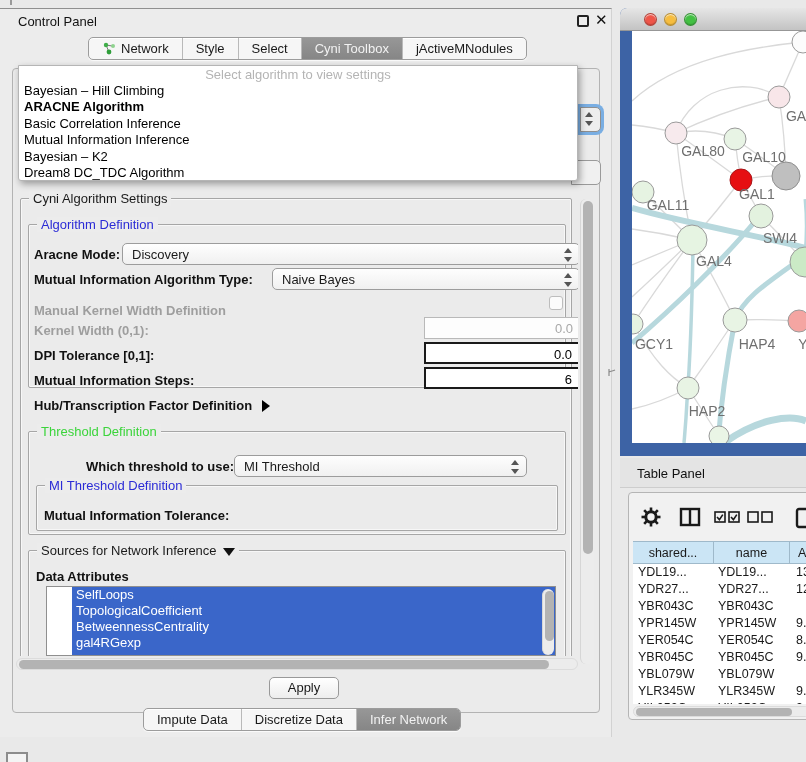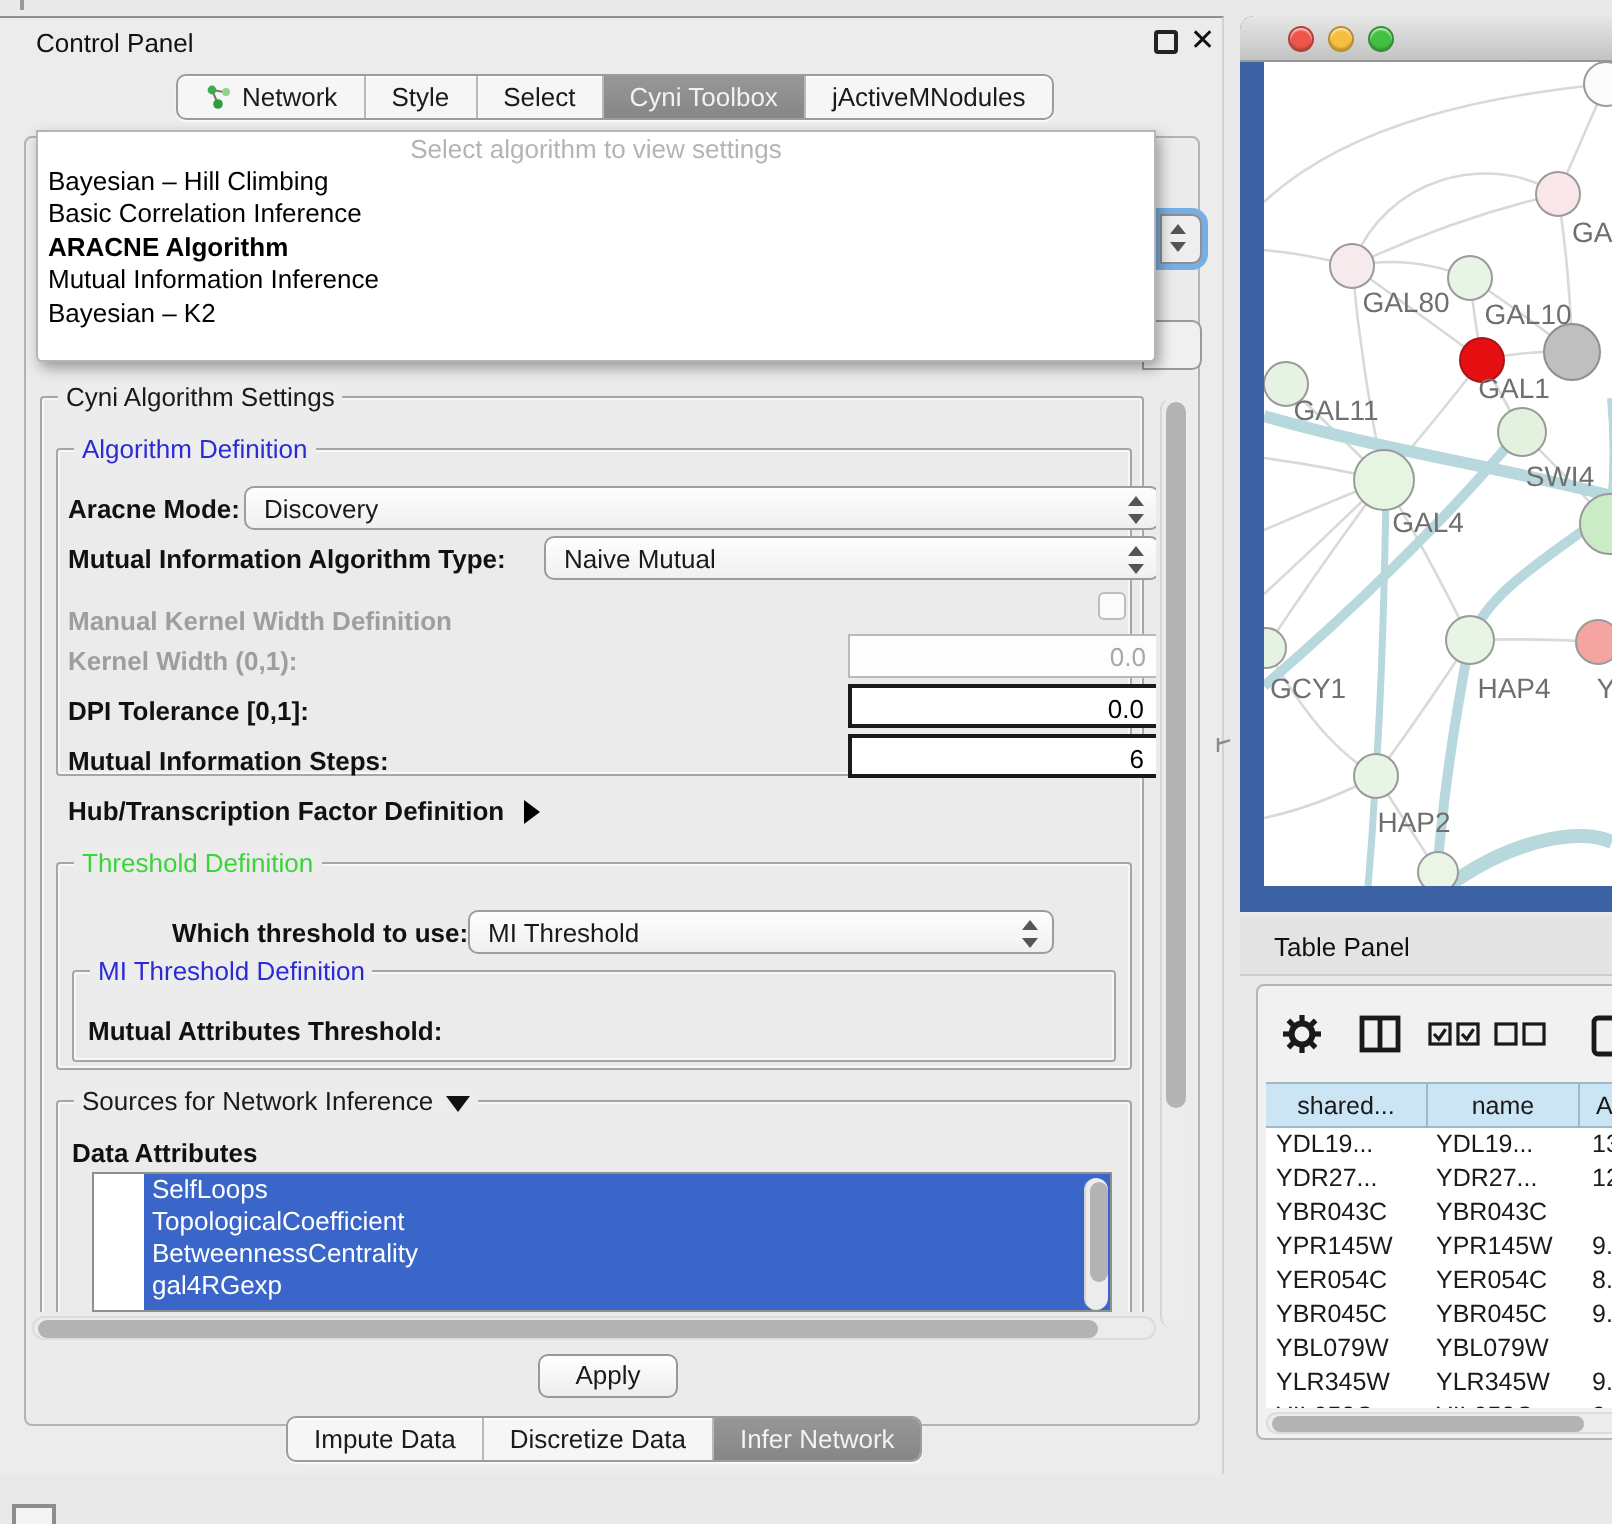--- a/index.html
+++ b/index.html
@@ -162,21 +162,21 @@
       <div class="groupbox" style="left:14px; top:33px; width:538px; height:164px;">
         <span class="legend" style="color:#2b2bd6;">Algorithm Definition</span>
       </div>
       <span class="lbl" style="left:20px; top:56px;">Aracne Mode:</span>
       <div class="combo" style="left:108px; top:52px; width:458px;">
         <span>Discovery</span>
         <span class="spin"></span>
       </div>
       <span class="lbl" style="left:20px; top:81px;">Mutual Information Algorithm Type:</span>
       <div class="combo" style="left:258px; top:77px; width:308px;">
-        <span>Naive Mutual</span>
+        <span>Naive Bayes</span>
         <span class="spin"></span>
       </div>
       <span class="lbl disabled" style="left:20px; top:112px;">Manual Kernel Width Definition</span>
       <div class="checkbox" style="left:535px; top:105px;"></div>
       <span class="lbl disabled" style="left:20px; top:132px;">Kernel Width (0,1):</span>
       <div class="field gray" style="left:410px; top:126px; width:156px;">0.0</div>
       <span class="lbl" style="left:20px; top:157px;">DPI Tolerance [0,1]:</span>
       <div class="field dark" style="left:410px; top:151px; width:156px;">0.0</div>
       <span class="lbl" style="left:20px; top:182px;">Mutual Information Steps:</span>
       <div class="field dark" style="left:410px; top:176px; width:156px;">6</div>
@@ -187,21 +187,21 @@
         <span class="legend" style="color:#3bd43b;">Threshold Definition</span>
       </div>
       <span class="lbl" style="left:72px; top:268px;">Which threshold to use:</span>
       <div class="combo" style="left:220px; top:264px; width:293px;">
         <span>MI Threshold</span>
         <span class="spin"></span>
       </div>
       <div class="groupbox" style="left:22px; top:294px; width:522px; height:46px;">
         <span class="legend" style="color:#2b2bd6;">MI Threshold Definition</span>
       </div>
-      <span class="lbl" style="left:30px; top:317px;">Mutual Attributes Threshold:</span>
+      <span class="lbl" style="left:30px; top:317px;">Mutual Information Tolerance:</span>
 
       <div class="groupbox" style="left:14px; top:359px; width:538px; height:120px;">
         <span class="legend"><span>Sources for Network Inference</span><span class="arrow-down"></span></span>
       </div>
       <span class="lbl" style="left:22px; top:378px;">Data Attributes</span>
       <div class="listbox" style="left:32px; top:395px; width:510px; height:70px;padding-left:25px;">
         <div id="attr-items">
             <div class="list-item" style="background: rgb(58, 102, 201); width: 494px;">SelfLoops</div>
             <div class="list-item" style="background: rgb(58, 102, 201); width: 494px;">TopologicalCoefficient</div>
             <div class="list-item" style="background: rgb(58, 102, 201); width: 494px;">BetweennessCentrality</div>
@@ -232,24 +232,25 @@
         </div>
         <div class="segment selected">
           <span>Infer Network</span>
         </div>
       </div>
 
     <div class="dropdown">
       <div class="dd-header">Select algorithm to view settings</div>
       <div id="dd-items">
           <div class="dd-item">Bayesian – Hill Climbing</div>
+          <div class="dd-item bold">ARACNE Algorithm</div>
           <div class="dd-item">Basic Correlation Inference</div>
-          <div class="dd-item bold">ARACNE Algorithm</div>
           <div class="dd-item">Mutual Information Inference</div>
           <div class="dd-item">Bayesian – K2</div>
+          <div class="dd-item">Dream8 DC_TDC Algorithm</div>
         </div>
     </div>
   </div>
 
   <div class="net-window">
     <div class="net-titlebar">
       <div id="traffic-lights">
           <div class="tl" style="left: 24px; background: rgb(238, 85, 73); border: 1px solid rgba(0, 0, 0, 0.25);"></div>
           <div class="tl" style="left: 44px; background: rgb(246, 189, 63); border: 1px solid rgba(0, 0, 0, 0.25);"></div>
           <div class="tl" style="left: 64px; background: rgb(67, 192, 67); border: 1px solid rgba(0, 0, 0, 0.25);"></div>

